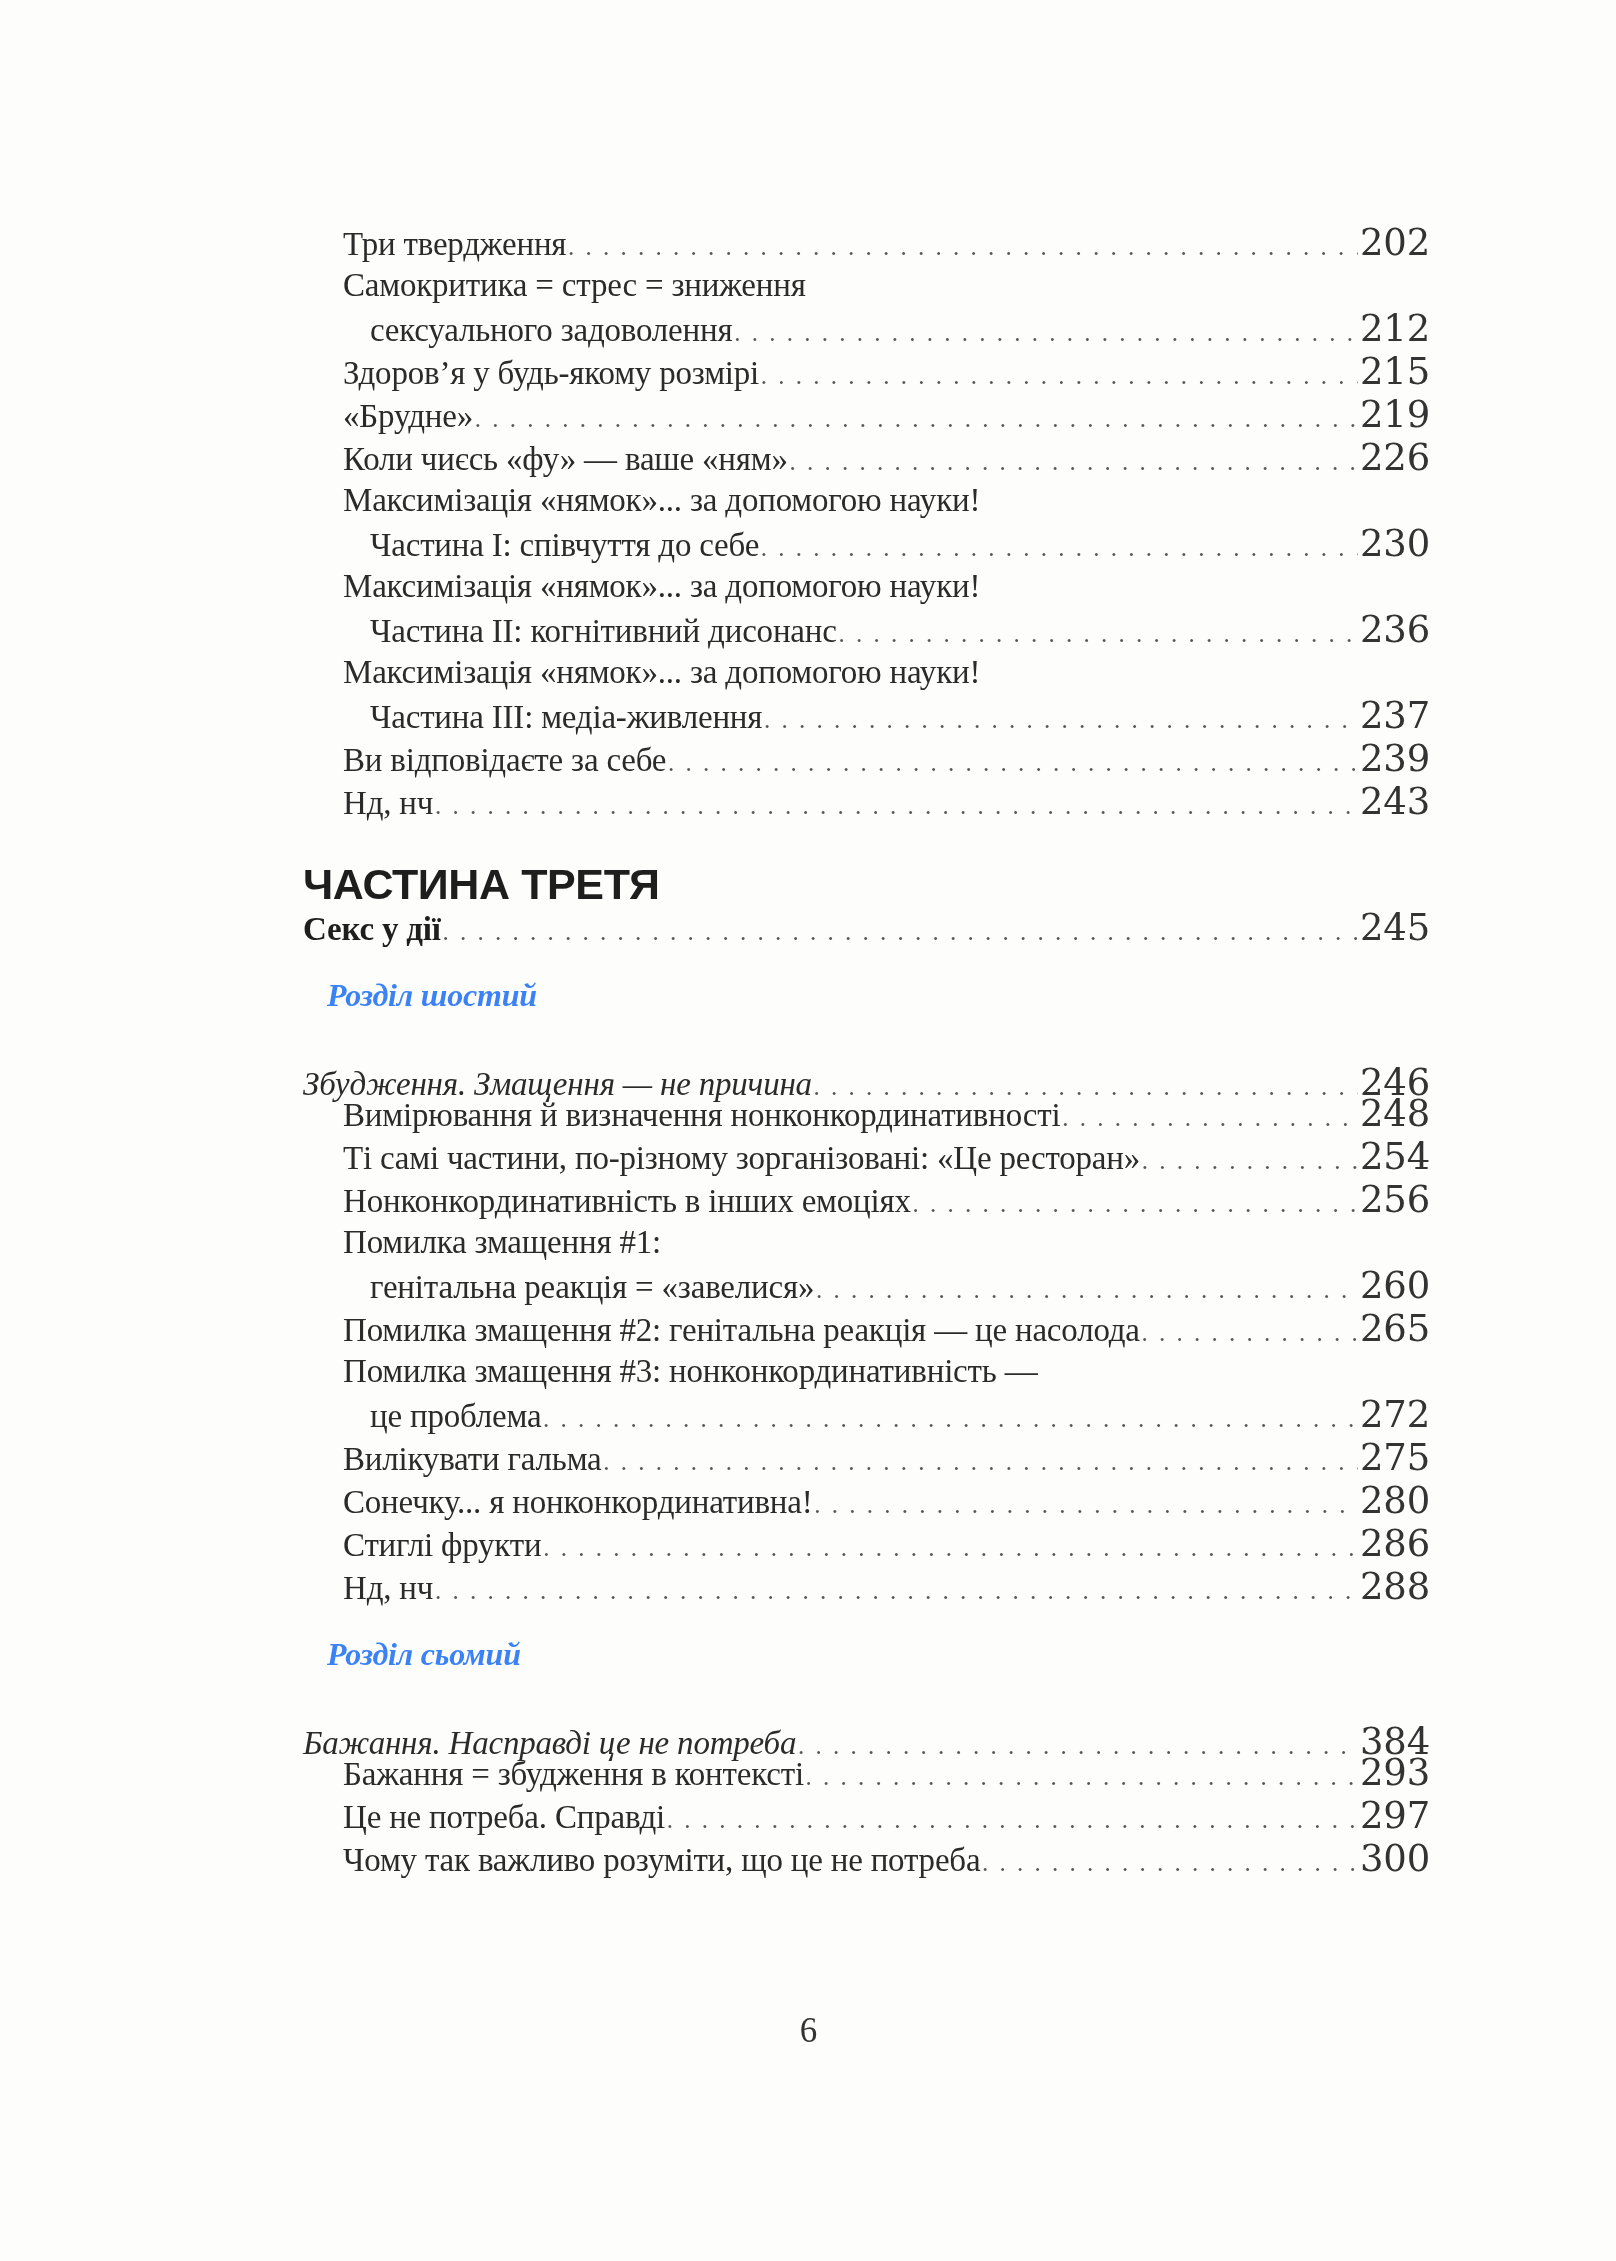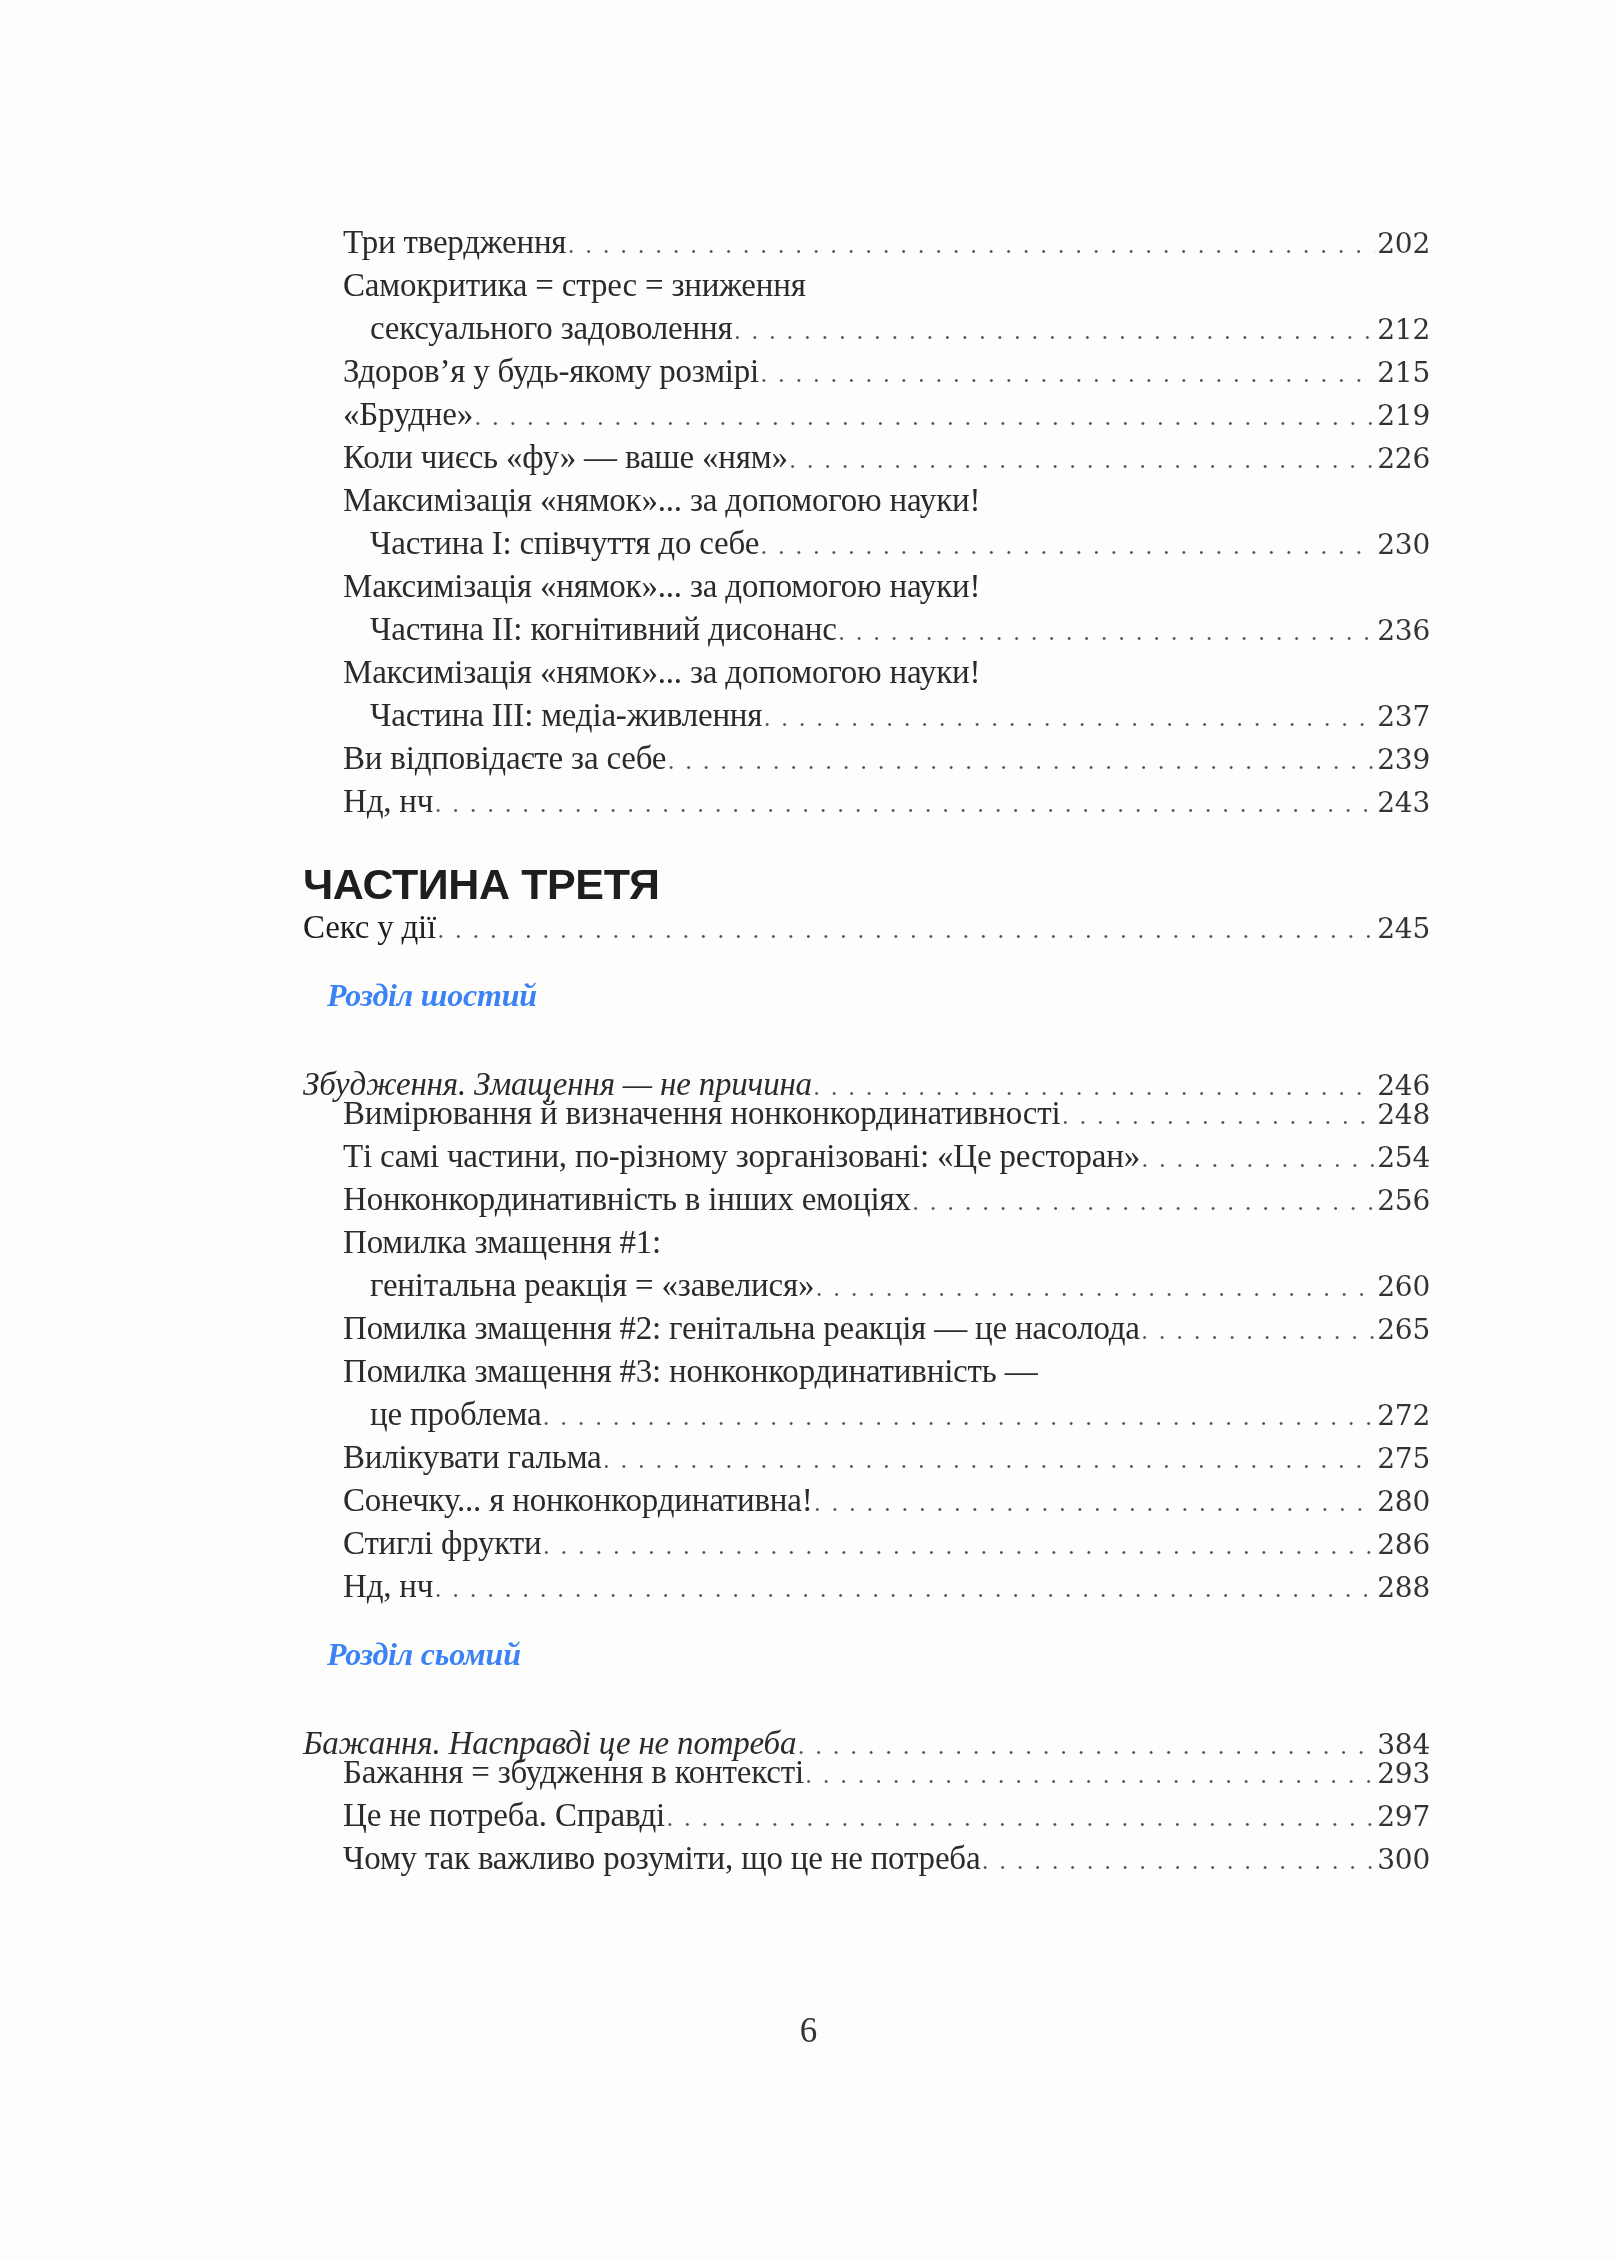--- a/index.html
+++ b/index.html
@@ -35,31 +35,31 @@
     color: #555;
     letter-spacing: 2.5px;
     font-size: 25px;
   }
   .line .leader::before {
     content: ". . . . . . . . . . . . . . . . . . . . . . . . . . . . . . . . . . . . . . . . . . . . . . . . . . . . . . . . . . . . . . . . . . . . . . . . . . . . . . . . . . . . . . . . . . . . . . . . . . . . . . . . . . . . . . . . . . . . . . . . . . . . . . . . . . . . . . . . . .";
   }
   .line .pnum {
     flex: 0 0 auto;
     font-family: "DejaVu Serif", serif;
-    font-size: 28px;
+    font-size: 37px;
     color: #333;
   }
   .part-head {
     font-family: "Liberation Sans", "DejaVu Sans", sans-serif;
     font-weight: bold;
     font-size: 43px;
     letter-spacing: -0.4px;
     color: #1e1e1e;
   }
-  .bold .title { font-weight: normal; color: #1e1e1e; }
+  .bold .title { font-weight: bold; color: #1e1e1e; }
   .chapter-head { font-style: italic; font-weight: bold; color: #3b82f6; font-size: 32px; margin-left: 24px; }
   .italic .title { font-style: italic; margin-top: 46px; }
   .spacer-l { height: 40px; }
   .spacer-m { height: 32px; }
   .spacer-s { height: 25px; }
   .folio {
     position: absolute;
     left: 0; width: 1617px;
     top: 2011px;
     text-align: center;

